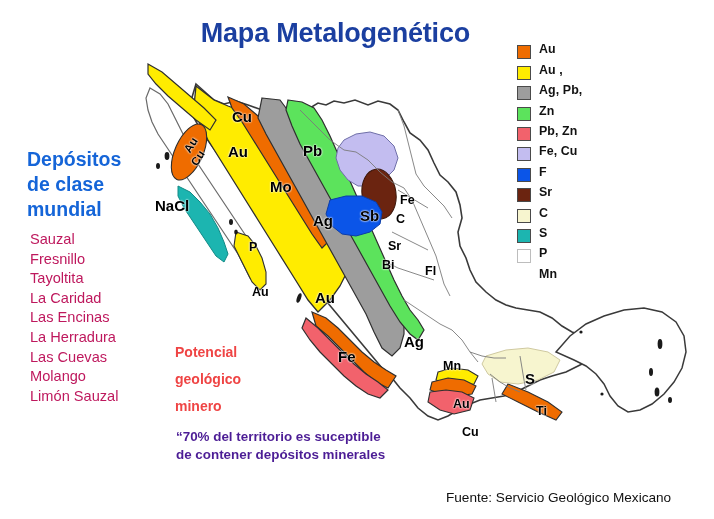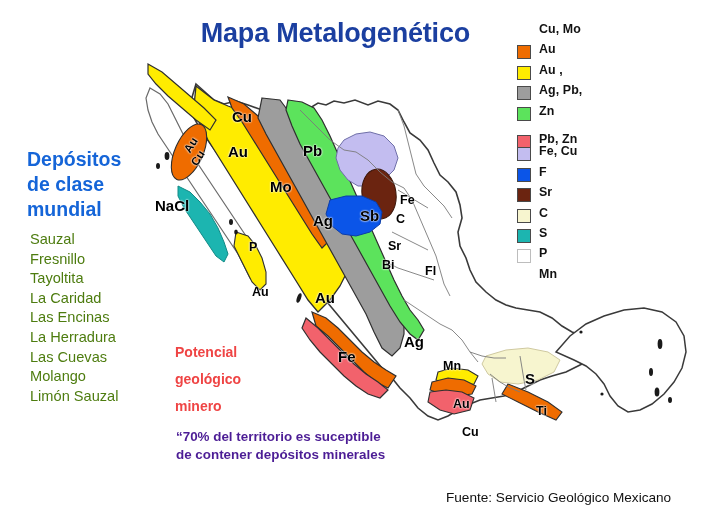--- a/index.html
+++ b/index.html
@@ -17,21 +17,21 @@
     letter-spacing:-0.2px;text-align:right;
   }
 
   
   #left-heading{
     position:absolute;left:27px;top:147px;width:150px;
     font-size:19.5px;font-weight:bold;color:#1565d8;line-height:25px;
   }
   #deposit-list{
     position:absolute;left:30px;top:230px;width:150px;
-    font-size:14.6px;color:#4d7c0f;line-height:19.6px;
+    font-size:14.6px;color:#be185d;line-height:19.6px;
   }
   #deposit-list div{white-space:nowrap;}
 
   #potencial{
     position:absolute;left:175px;top:339px;width:160px;
     font-size:14px;font-weight:bold;color:#ef4444;line-height:27px;
   }
   #quote{
     position:absolute;left:176px;top:428px;width:300px;
     font-size:13.4px;font-weight:bold;color:#4c1d95;line-height:18px;
@@ -253,40 +253,37 @@
   </div>
 
   <div id="quote">
     <div>“70% del territorio es suceptible</div>
     <div>de contener depósitos minerales</div>
   </div>
 
   <div id="source">Fuente: Servicio Geológico Mexicano</div>
 
   <div id="legend">
-      <div class="lg-row" style="top: 14px;">
-        <div class="lg-lb">Cu, Mo</div>
-      </div>
       <div class="lg-row" style="top: 34.4px;">
         <div class="lg-sw" style="background: rgb(239, 108, 0);"></div>
         <div class="lg-lb">Au</div>
       </div>
       <div class="lg-row" style="top: 54.8px;">
         <div class="lg-sw" style="background: rgb(255, 236, 0);"></div>
         <div class="lg-lb">Au ,</div>
       </div>
       <div class="lg-row" style="top: 75.2px;">
         <div class="lg-sw" style="background: rgb(157, 157, 157);"></div>
         <div class="lg-lb">Ag, Pb,</div>
       </div>
       <div class="lg-row" style="top: 95.6px;">
         <div class="lg-sw" style="background: rgb(92, 227, 92);"></div>
         <div class="lg-lb">Zn</div>
       </div>
-      <div class="lg-row" style="top: 116px; margin-top: 8px;">
+      <div class="lg-row" style="top: 116px;">
         <div class="lg-sw" style="background: rgb(242, 98, 108);"></div>
         <div class="lg-lb">Pb, Zn</div>
       </div>
       <div class="lg-row" style="top: 136.4px;">
         <div class="lg-sw" style="background: rgb(195, 189, 240);"></div>
         <div class="lg-lb">Fe, Cu</div>
       </div>
       <div class="lg-row" style="top: 156.8px;">
         <div class="lg-sw" style="background: rgb(11, 85, 232);"></div>
         <div class="lg-lb">F</div>

